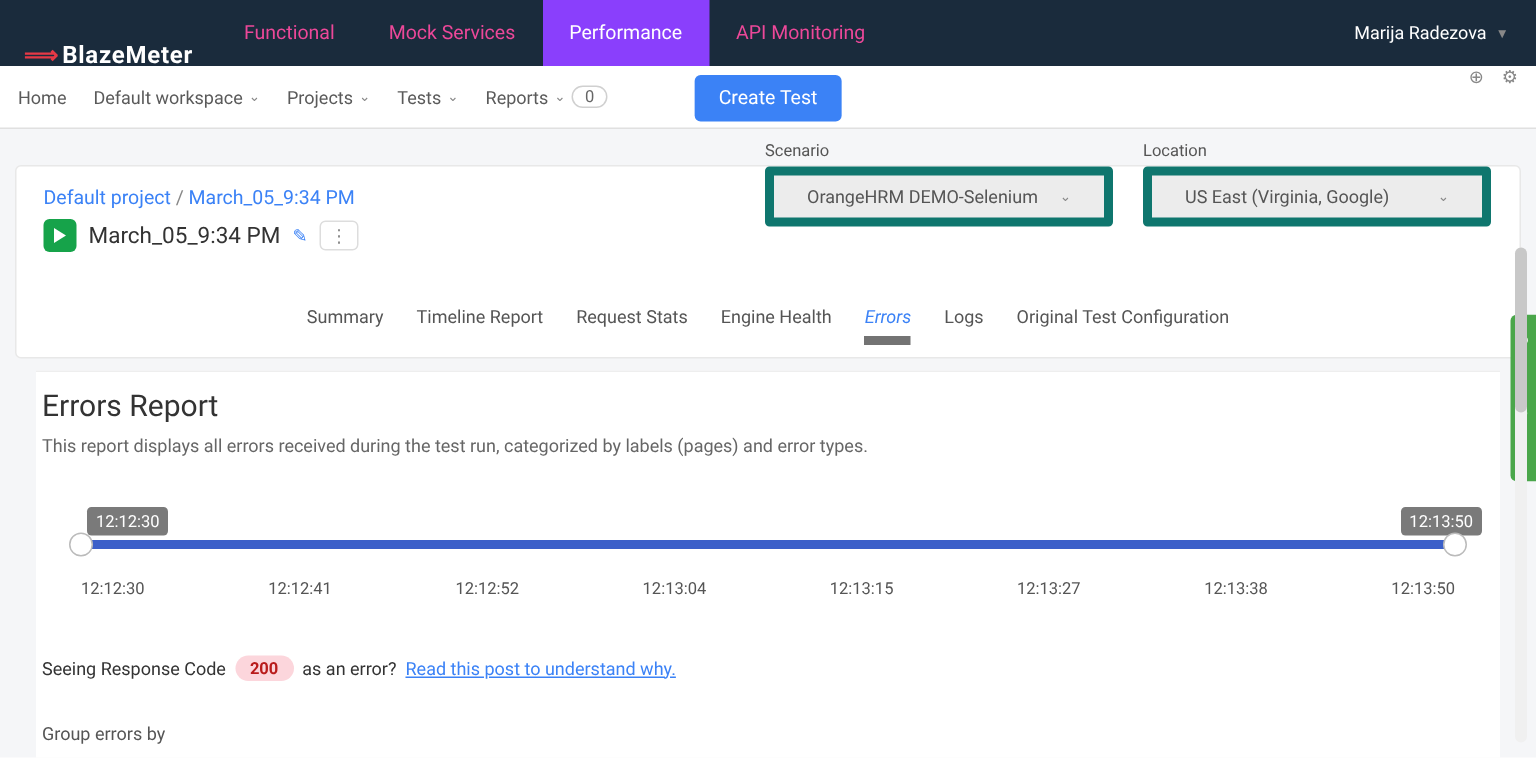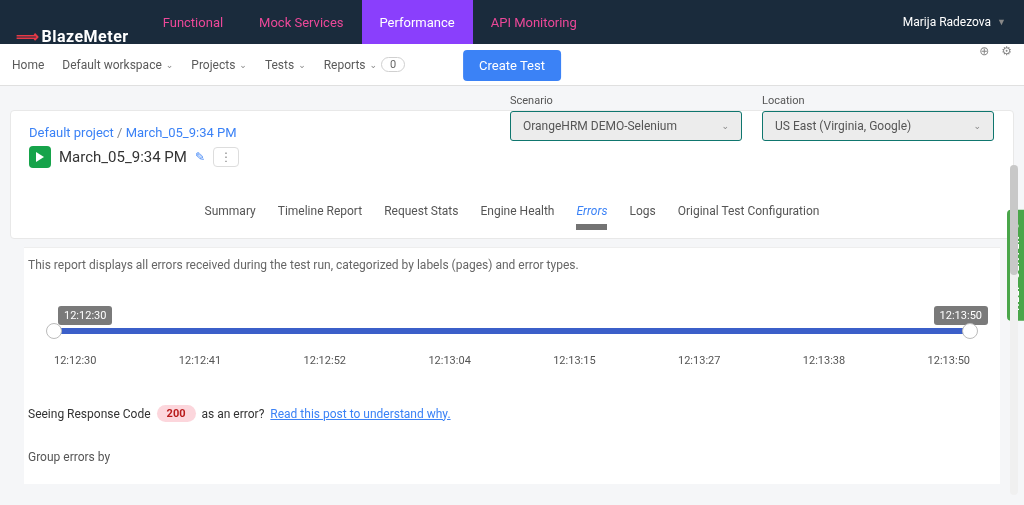--- a/index.html
+++ b/index.html
@@ -29,21 +29,21 @@
 .title-row { display: flex; align-items: center; gap: 8px; margin-top: 6px; }
 .play-badge { width: 22px; height: 22px; background: #16a34a; border-radius: 4px; display: flex; align-items: center; justify-content: center; }
 .play-badge svg { fill: #fff; }
 .title-text { font-size: 15px; color: #333; }
 .edit-ico { color: #3b82f6; cursor: pointer; font-size: 12px; }
 .menu-dots { border: 1px solid #ddd; border-radius: 4px; padding: 2px 6px; color: #888; cursor: pointer; font-size: 12px; }
 
 .form-cols { display: flex; gap: 20px; position: absolute; right: 30px; top: 94px; }
 .form-col { width: 232px; }
 .form-label { font-size: 11px; color: #555; margin-bottom: 4px; }
-.select-box { background: #ececec; border: 1px solid #0f766e; border-radius: 3px; padding: 7px 12px; font-size: 12px; color: #555; display: flex; justify-content: space-between; align-items: center; cursor: pointer; }
+.select-box { background: #ececec; border: 6px solid #0f766e; border-radius: 3px; padding: 7px 22px; font-size: 12px; color: #555; display: flex; justify-content: space-between; align-items: center; cursor: pointer; }
 
 .subtabs { display: flex; gap: 22px; justify-content: center; margin-top: 36px; font-size: 12px; border-bottom: 0; padding-bottom: 8px; }
 .subtab { color: #555; cursor: pointer; padding-bottom: 6px; }
 .subtab.active { color: #3b82f6; border-bottom: 6px solid #737373; font-style: italic; }
 
 
 .report-body { margin: 8px 24px 0 24px; background: #fff; padding: 10px 4px 20px 4px; border-top: 1px solid #eee; }
 .report-title { font-size: 20px; color: #333; margin-bottom: 8px; }
 .report-desc { font-size: 12px; color: #666; }
 
@@ -156,20 +156,21 @@
     <div class="subtab">Timeline Report</div>
     <div class="subtab">Request Stats</div>
     <div class="subtab">Engine Health</div>
     <div class="subtab active">Errors</div>
     <div class="subtab">Logs</div>
     <div class="subtab">Original Test Configuration</div>
   </div>
 </div>
 
 <div class="report-body">
+  <div class="report-title">Errors Report</div>
   <div class="report-desc">This report displays all errors received during the test run, categorized by labels (pages) and error types.</div>
 
   <div class="timeline-wrap">
     <div class="time-badge left">12:12:30</div>
     <div class="time-badge right">12:13:50</div>
     <div class="track">
       <div class="handle left"></div>
       <div class="handle right"></div>
     </div>
     <div class="ticks">

